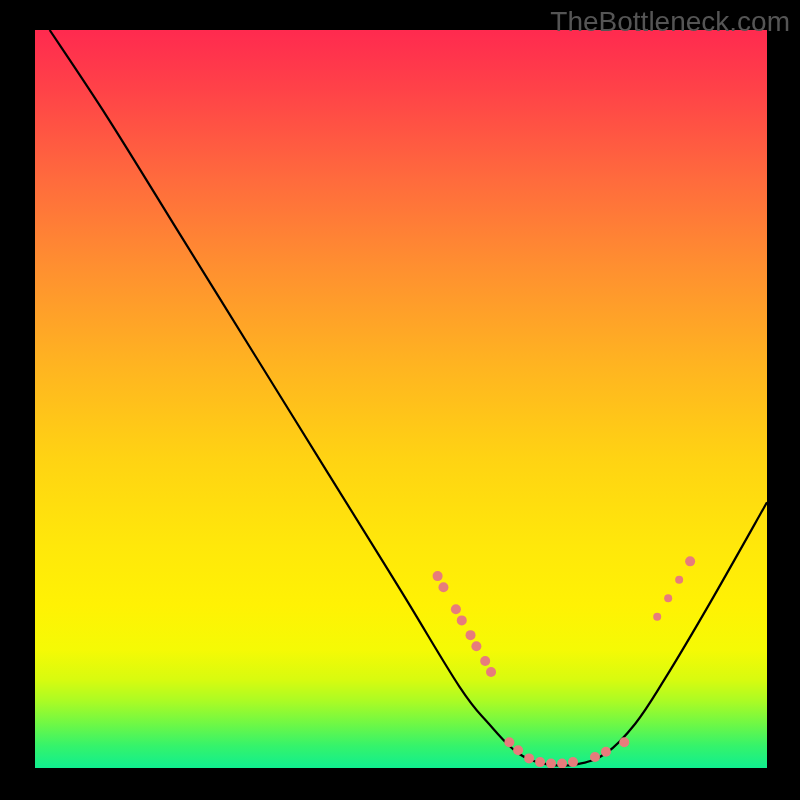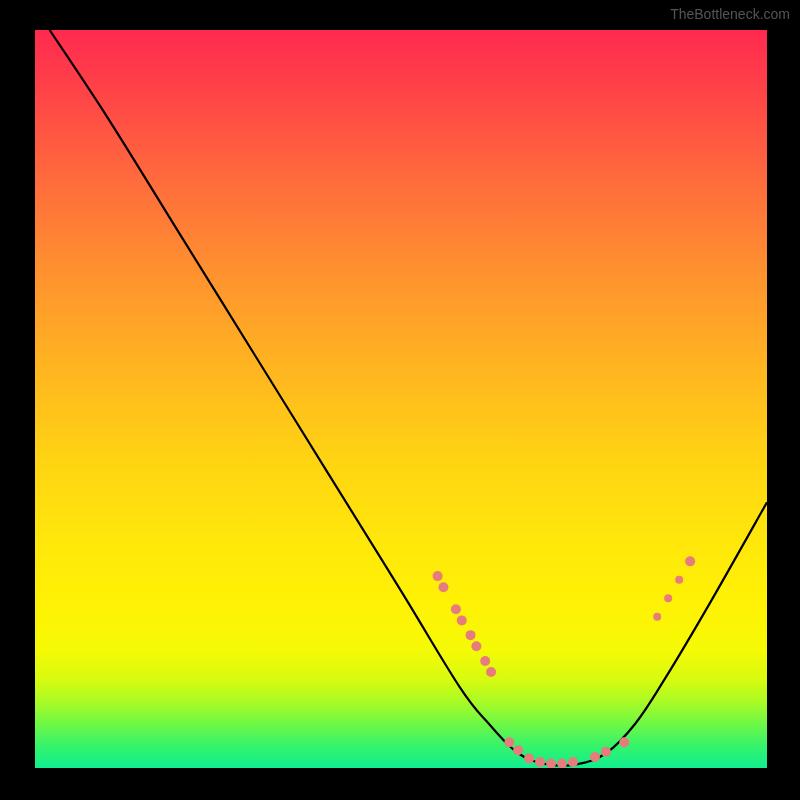--- a/index.html
+++ b/index.html
@@ -9,21 +9,21 @@
     background: #000;
     position: relative;
     overflow: hidden;
     font-family: Arial, sans-serif;
   }
   .watermark {
     position: absolute;
     top: 6px;
     right: 10px;
     color: #555;
-    font-size: 14px;
+    font-size: 28px;
     font-weight: 500;
     z-index: 10;
   }
   .plot-area {
     position: absolute;
     left: 35px;
     top: 30px;
     width: 732px;
     height: 738px;
   }

